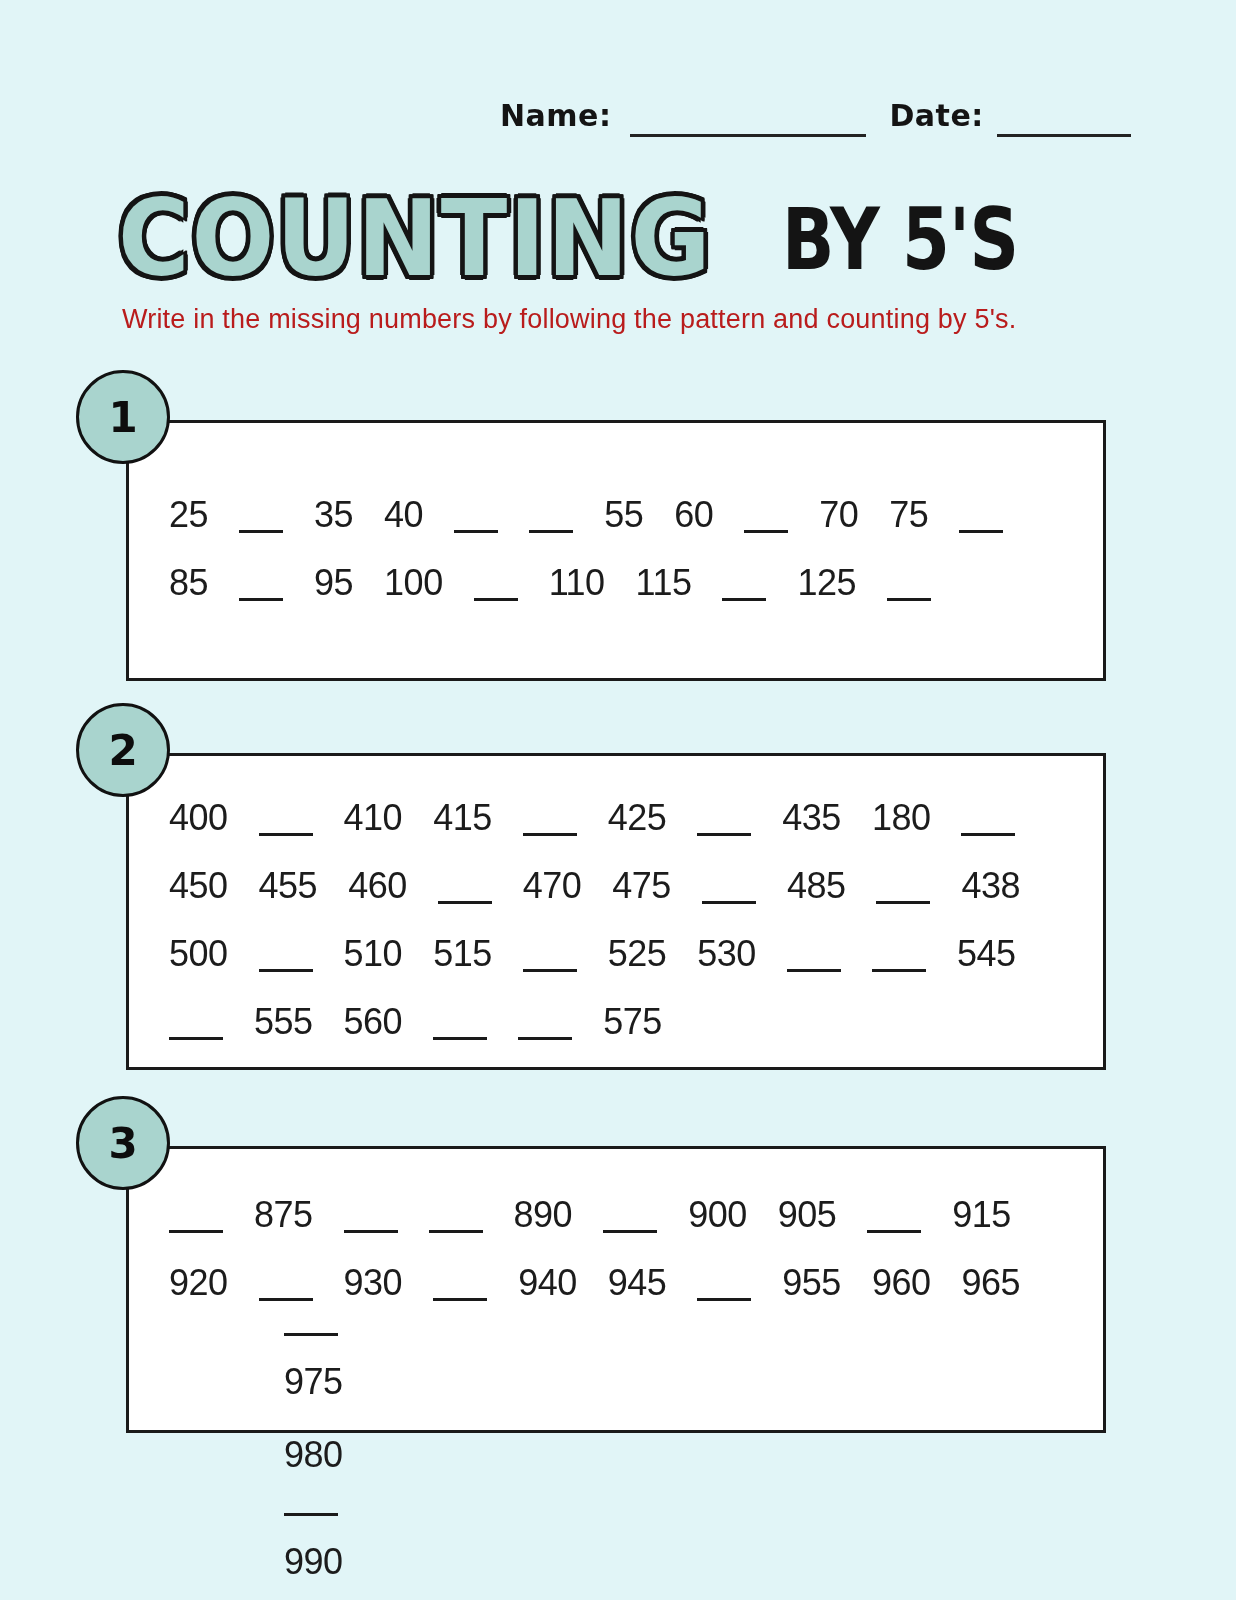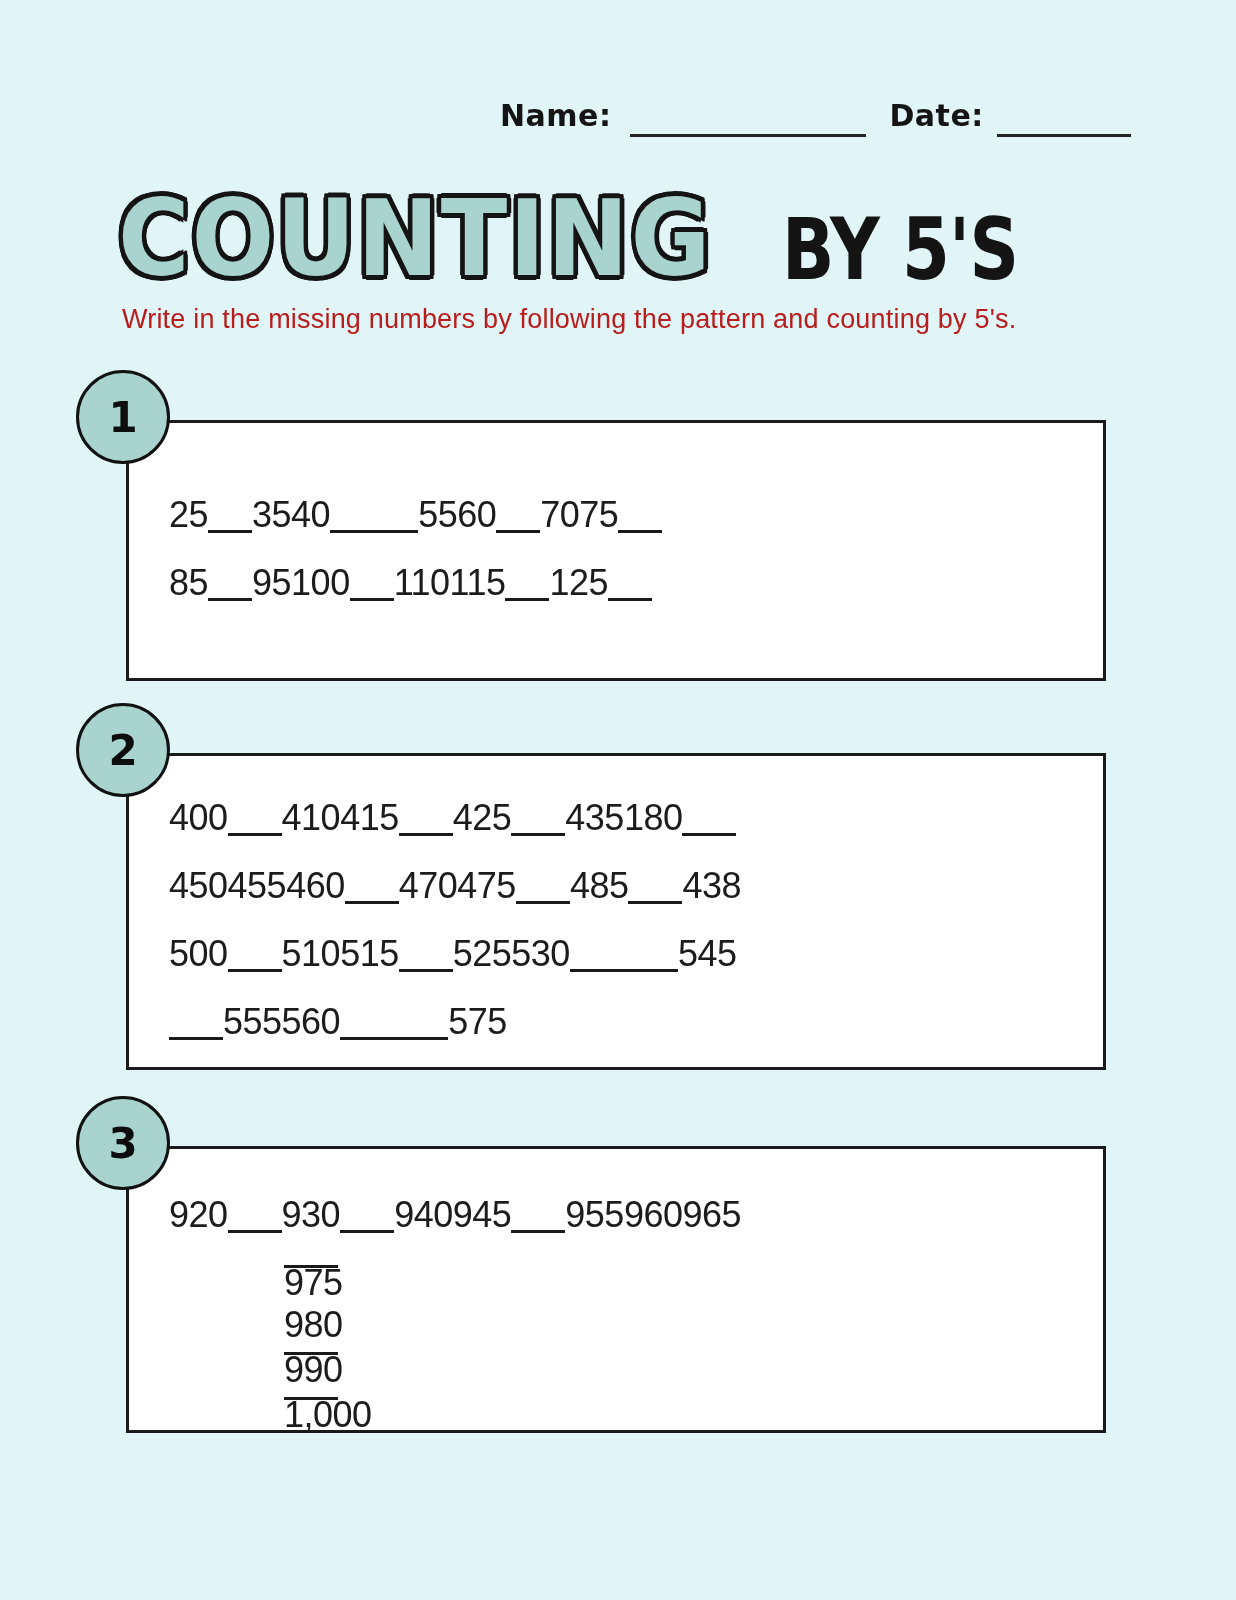--- a/index.html
+++ b/index.html
@@ -35,21 +35,21 @@
   .date-line{width:134px;margin-left:13px;}
 
   
   .title-line1{
     position:absolute;left:118px;top:92px;
     font-size:106px;line-height:1;
   }
   .title-line2{
     position:absolute;left:118px;top:186px;
     font-size:106px;line-height:1;
-    display:flex;align-items:flex-end;
+    display:flex;align-items:center;
   }
   .bubble{
     display:inline-block;
     font-family:"DejaVu Sans",sans-serif;
     font-weight:900;
     color:var(--teal);
     letter-spacing:2px;
     transform:scaleX(0.92);
     transform-origin:left bottom;
     text-shadow:
@@ -100,20 +100,21 @@
     font-weight:900;font-size:42px;color:#0d0d0d;
   }
 
   .rows{display:flex;flex-direction:column;padding-left:40px;padding-right:20px;}
   .s1 .rows{padding-top:68px;}
   .s2 .rows{padding-top:38px;}
   .s3 .rows{padding-top:42px;}
   .row{
     display:flex;align-items:baseline;
     height:46px;
+    gap:31px;
     font-size:36px;
     letter-spacing:-0.5px;
     color:#1c1c1c;
   }
   .row + .row{margin-top:22px;}
   .row.indent{margin-left:115px;flex-direction:column;}
   .num{white-space:nowrap;}
   .blank{
     display:inline-block;height:1em;
     border-bottom:3.5px solid #1a1a1a;
@@ -226,20 +227,32 @@
         </div>
       </div>
   </section>
 
   <section class="qbox s3">
     <div class="badge">
       <span>3</span>
     </div>
     <div class="rows">
         <div class="row">
+          <span class="blank"></span>
+          <span class="num">875</span>
+          <span class="blank"></span>
+          <span class="blank"></span>
+          <span class="num">890</span>
+          <span class="blank"></span>
+          <span class="num">900</span>
+          <span class="num">905</span>
+          <span class="blank"></span>
+          <span class="num">915</span>
+        </div>
+        <div class="row">
           <span class="num">920</span>
           <span class="blank"></span>
           <span class="num">930</span>
           <span class="blank"></span>
           <span class="num">940</span>
           <span class="num">945</span>
           <span class="blank"></span>
           <span class="num">955</span>
           <span class="num">960</span>
           <span class="num">965</span>

